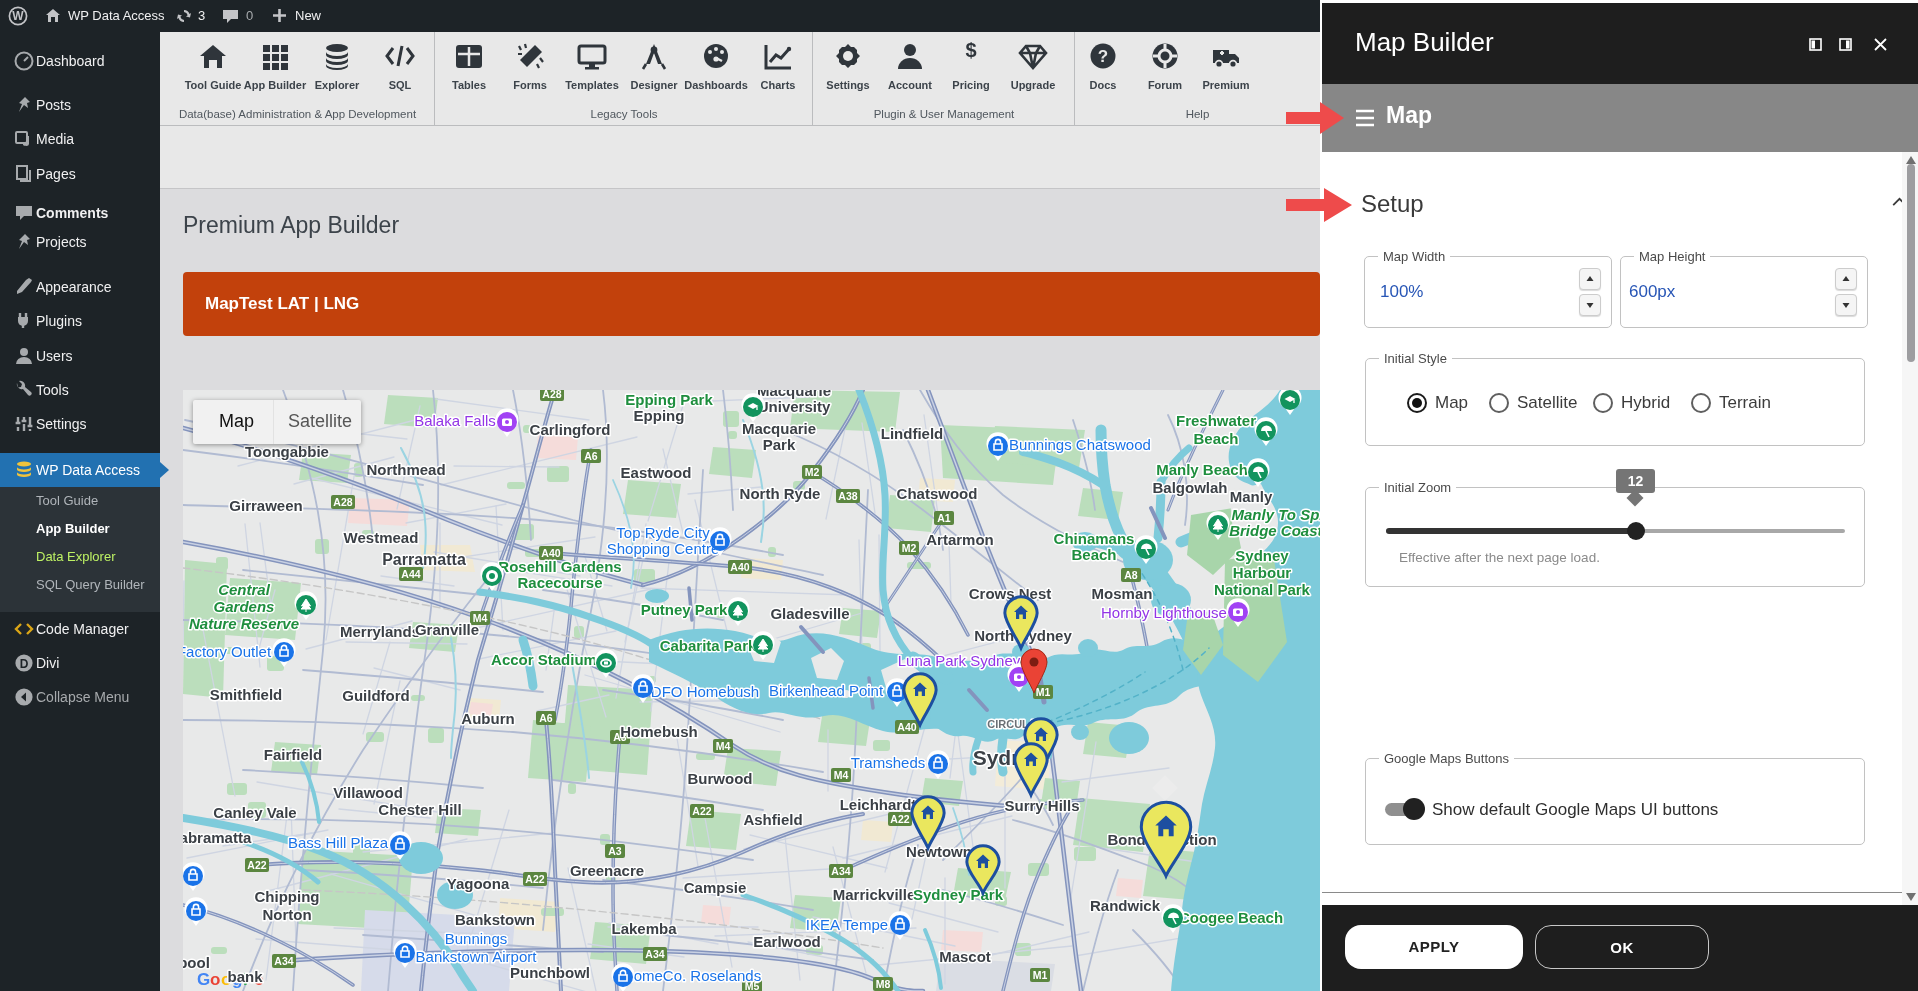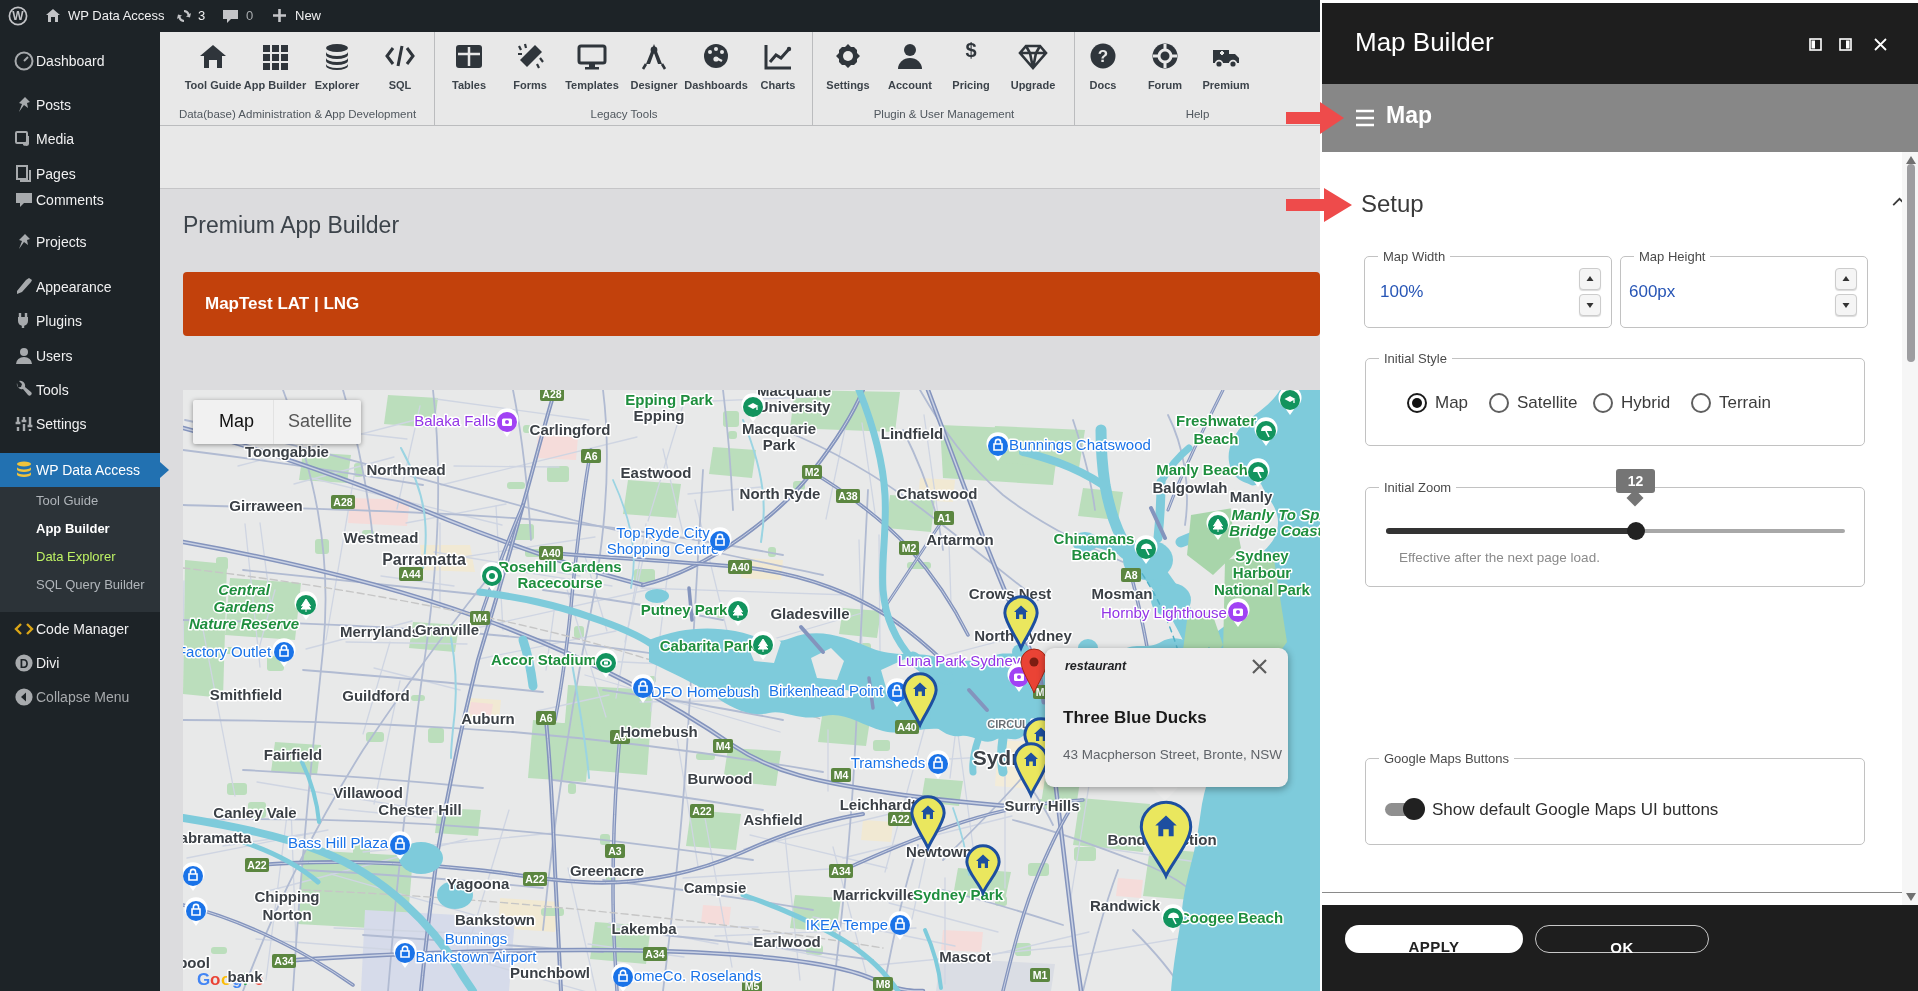--- a/index.html
+++ b/index.html
@@ -16,21 +16,21 @@
 .ti svg{display:block;margin:0 auto;}
 .ti .lb{font-size:11px;font-weight:bold;color:#3c434a;margin-top:9px;white-space:nowrap;}
 .gcap{position:absolute;top:76px;width:100%;text-align:center;font-size:11.5px;color:#50575e;}
 #panel{position:absolute;left:1320px;top:0;width:598px;height:991px;background:#fff;z-index:40;border-left:2px solid #fff;}
 .fieldset{position:absolute;border:1px solid #c2c2c2;border-radius:5px;background:#fff;}
 .flabel{position:absolute;top:-8px;left:13px;background:#fff;padding:0 5px;font-size:13px;color:#4a4a4a;}
 .radio{position:absolute;width:20px;height:20px;border:2px solid #5f5f5f;border-radius:50%;}
 .radio.sel{border-color:#1b1b1b;}
 .radio.sel::after{content:'';position:absolute;left:3px;top:3px;width:10px;height:10px;background:#111;border-radius:50%;}
 .rlabel{position:absolute;font-size:17px;color:#3c3c3c;}
-.pbtn{position:absolute;top:20px;height:28px;border-radius:16px;font-size:15px;font-weight:bold;text-align:center;line-height:44px;letter-spacing:0.5px;}
+.pbtn{position:absolute;top:20px;height:44px;border-radius:16px;font-size:15px;font-weight:bold;text-align:center;line-height:44px;letter-spacing:0.5px;}
 </style></head>
 <body>
 
 <div id="adminbar">
  <svg class="abs" style="left:8px;top:6px" width="20" height="20" viewBox="0 0 20 20">
       <circle cx="10" cy="10" r="8.6" fill="none" stroke="#c3c4c7" stroke-width="1.7"></circle>
       <text x="10" y="14.2" font-size="12" font-weight="bold" fill="#c3c4c7" text-anchor="middle">W</text>
     </svg>
  <svg class="abs" style="left:45px;top:8px" width="16" height="16" viewBox="0 0 16 16">
       <path d="M8 1 L15 7 H13 V14 H10 V9 H6 V14 H3 V7 H1 Z" fill="#c3c4c7"></path>
@@ -71,21 +71,21 @@
       </svg>
       <span class="tx">Media</span>
     </div>
 <div class="mi" style="left:0;top:125px;width:192px;">
       <svg class="ic" viewBox="0 0 20 20" width="20" height="20">
         <rect x="3" y="2" width="10" height="13" fill="none" stroke="#a7aaad" stroke-width="2"></rect>
         <path d="M6 17 H16 V6" fill="none" stroke="#a7aaad" stroke-width="2"></path>
       </svg>
       <span class="tx">Pages</span>
     </div>
-<div class="mi" style="left:0;top:151px;width:179px;">
+<div class="mi" style="left:0;top:164px;width:179px;font-weight:bold;">
       <svg class="ic" viewBox="0 0 20 20" width="20" height="20">
         <path d="M2 3 H18 V13 H10 L6 17 V13 H2 Z" fill="#a7aaad"></path>
       </svg>
       <span class="tx">Comments</span>
     </div>
 <div class="mi" style="left:0;top:193px;width:160px;">
       <svg class="ic" viewBox="0 0 20 20" width="20" height="20">
         <path d="M11 2 L16 7 L13 8 L14 13 L10 10 L5 17 L8 9 L5 8 Z" fill="#a7aaad"></path>
       </svg>
       <span class="tx">Projects</span>
@@ -930,28 +930,20 @@
       </g>
       <text x="62" y="592" text-anchor="middle" font-size="15" font-weight="600" font-style="normal" fill="#3b4046" stroke="#ffffff" stroke-width="3" paint-order="stroke" stroke-linejoin="round">bank</text>
     </svg>
 
 <div class="abs" style="left:10px;top:10px;width:168px;height:44px;background:#f1f1f1;border-radius:2px;box-shadow:0 1px 5px rgba(0,0,0,.4);z-index:5;">
  <span class="abs" style="left:26px;top:11px;font-size:18px;color:#111;font-weight:500;">Map</span>
  <span class="abs" style="left:95px;top:11px;font-size:18px;color:#565656;">Satellite</span>
  <div class="abs" style="left:80px;top:0px;width:1px;height:44px;background:#e2e2e2;"></div>
 </div>
 
-<div class="abs" style="left:862px;top:258px;width:243px;height:139px;background:#ececec;border-radius:9px;box-shadow:0 2px 7px 1px rgba(0,0,0,.3);z-index:6;">
- <div class="abs" style="left:20px;top:11px;font-size:12.5px;font-style:italic;font-weight:bold;color:#202124;">restaurant</div>
- <svg class="abs" style="left:206px;top:10px" width="17" height="17" viewBox="0 0 17 17">
-        <path d="M2 2 L15 15 M15 2 L2 15" stroke="#5c5c5c" stroke-width="2.2"></path>
-      </svg>
- <div class="abs" style="left:18px;top:60px;font-size:17px;font-weight:bold;color:#1b1b1b;">Three Blue Ducks</div>
- <div class="abs" style="left:18px;top:99px;font-size:13.5px;color:#5f6368;">43 Macpherson Street, Bronte, NSW</div>
-</div>
 <div class="abs" style="left:973px;top:389px;width:18px;height:18px;background:#ececec;transform:rotate(45deg);z-index:5;"></div>
 
 </div>
 
 <div id="panel">
  <div class="abs" style="left:0;top:3px;width:598px;height:81px;background:#1e1e1e;">
   <span class="abs" style="left:33px;top:24px;color:#fff;font-size:26px;">Map Builder</span>
   <svg class="abs" style="left:487px;top:35px" width="13" height="13" viewBox="0 0 13 13">
         <rect x="1" y="1" width="11" height="11" fill="none" stroke="#fff" stroke-width="1.6"></rect>
         <rect x="2.5" y="2.5" width="3.5" height="8" fill="#fff"></rect>

